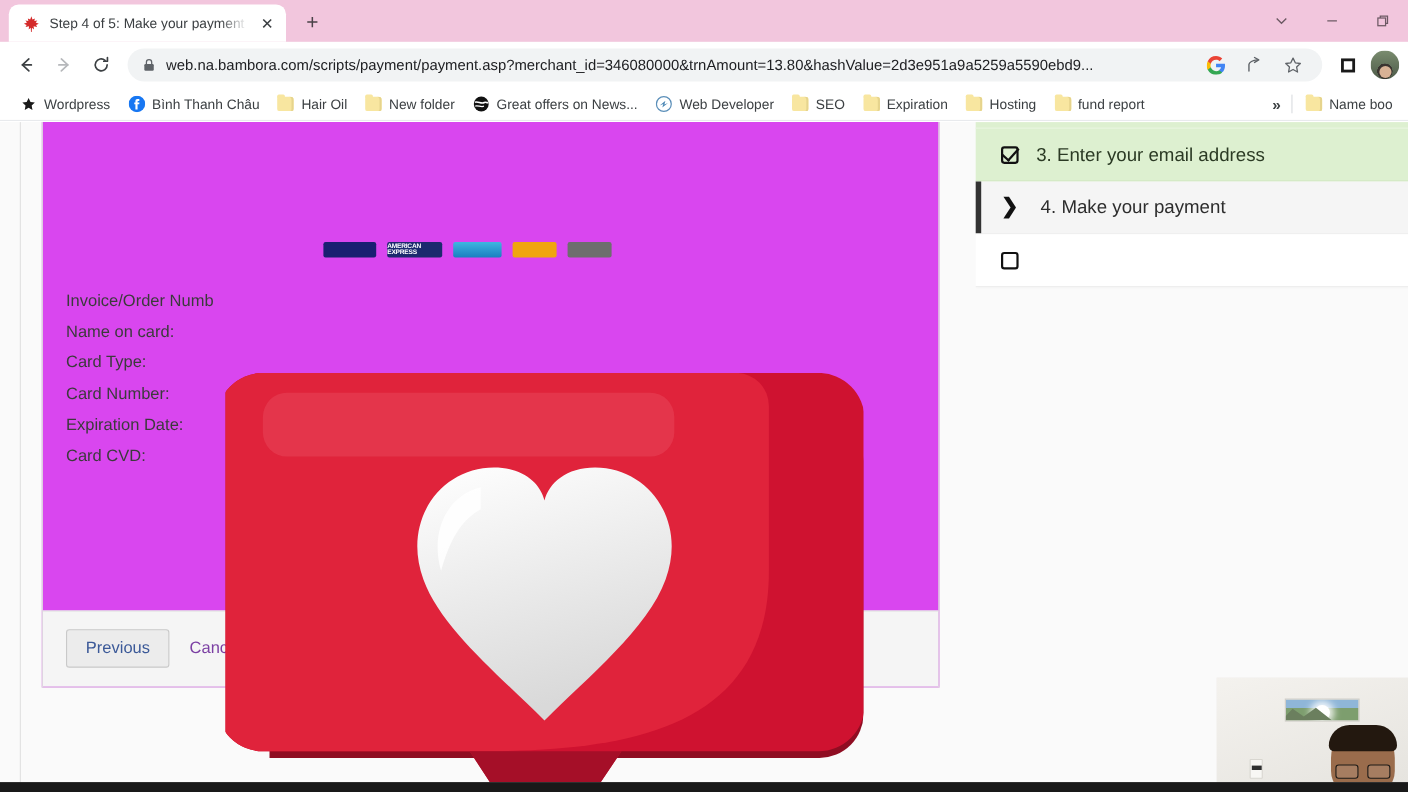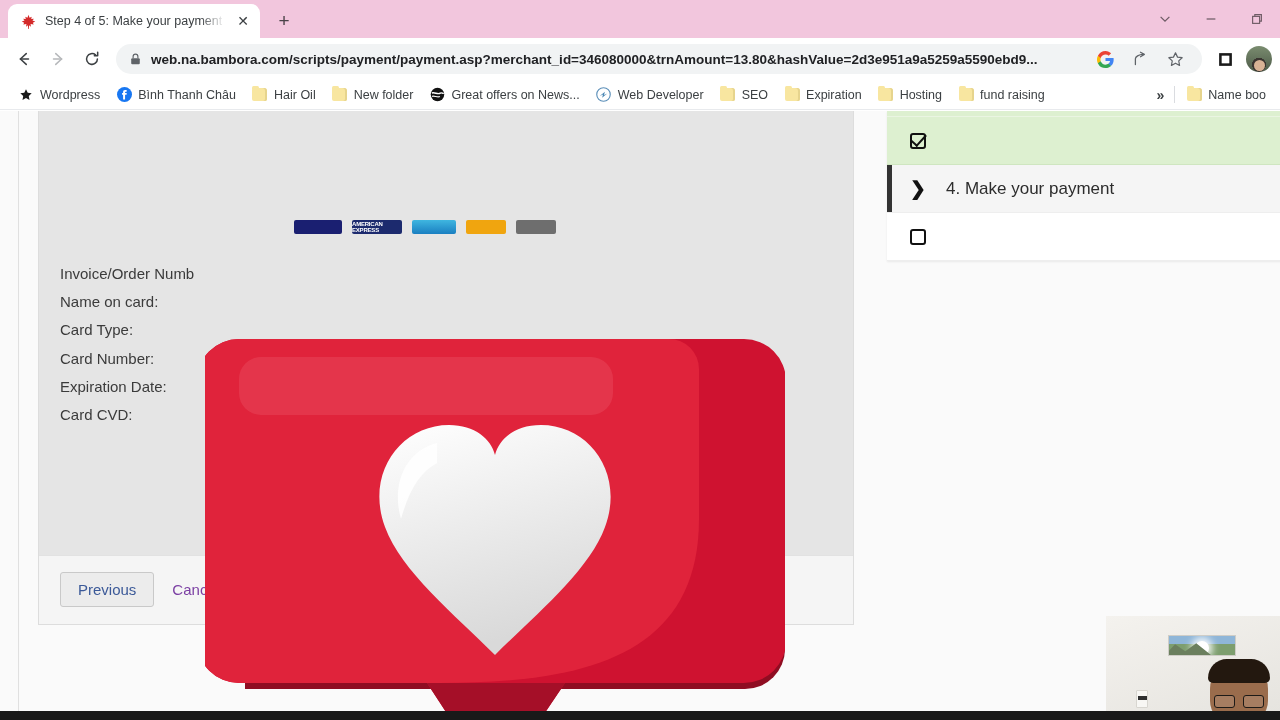--- a/index.html
+++ b/index.html
@@ -95,21 +95,20 @@
     height: 30px;
     background: #f1f3f4;
     border-radius: 15px;
     display: flex;
     align-items: center;
     padding: 0 14px 0 14px;
     margin: 0 6px 0 6px;
     gap: 9px;
     overflow: hidden;
     min-width: 0;
-    font-weight: bold;
   }
   .omnibox .lock { flex: 0 0 12px; display:flex; align-items:center; }
   .url {
     font-size: 13.5px;
     color: #202124;
     white-space: nowrap;
     overflow: hidden;
     text-overflow: ellipsis;
     flex: 1 1 auto;
     min-width: 0;
@@ -205,21 +204,21 @@
     position:absolute; left:0; top:0; width:19px; height:600px;
     background:#fafafa;
     border-right:1px solid #e0e0e0;
   }
 
   
   .paycard {
     position: absolute;
     left: 38px; top: -1px;
     width: 816px;
-    background: #e5e5e5;
+    background: #d946ef;
     border: 1px solid #dddddd;
     border-top: none;
   }
   .paycard-body {
     padding: 150px 0 0 0;
     min-height: 445px;
     position: relative;
   }
   .summary {
     padding-left: 21px;
@@ -584,21 +583,21 @@
       <span class="bm-ico">
           <span class="folder"></span>
         </span>
       <span>Hosting</span>
     </div>
 
     <div class="bm">
       <span class="bm-ico">
           <span class="folder"></span>
         </span>
-      <span>fund raising</span>
+      <span>fund report</span>
     </div>
 
     <div class="bm-chev">»</div>
     <div class="bm-sep"></div>
     <div class="bm">
       <span class="bm-ico">
           <span class="folder"></span>
         </span>
       <span>Name boo</span>
     </div>
@@ -634,20 +633,21 @@
       </div>
     </div>
 
     <div class="steps">
       <div class="step partial"></div>
 
       <div class="step done">
         <span class="step-ico">
             <span class="sq checked"></span>
           </span>
+        <span class="step-label">3. Enter your email address</span>
       </div>
 
       <div class="step active">
         <span class="step-ico">
             <span class="chev">❯</span>
           </span>
         <span class="step-label">4. Make your payment</span>
       </div>
 
       <div class="step pending">

